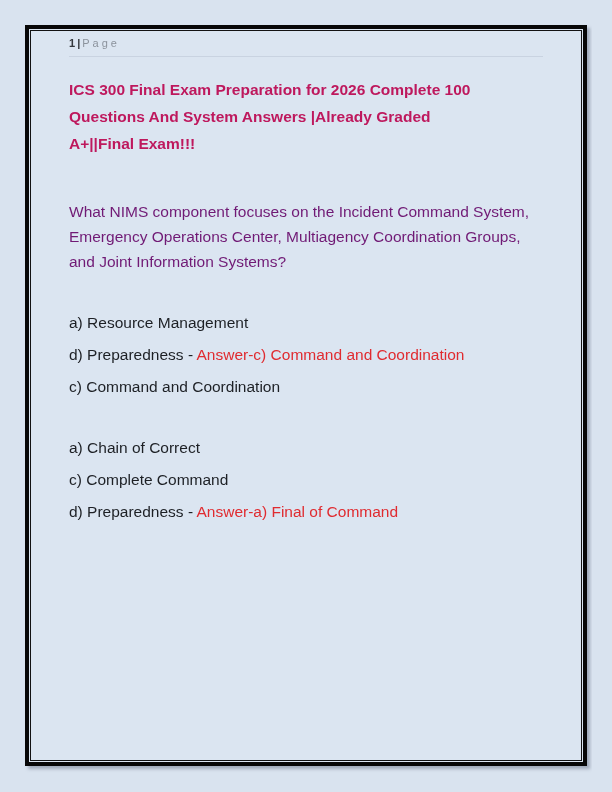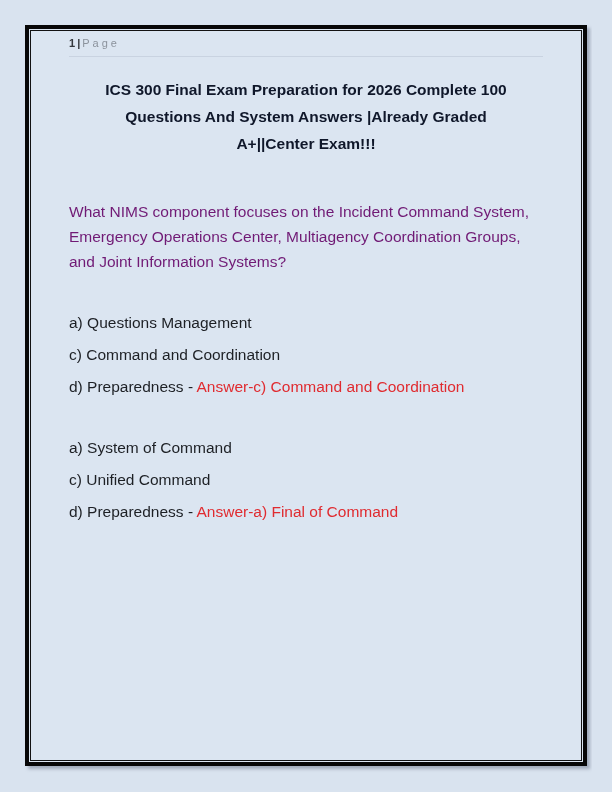--- a/index.html
+++ b/index.html
@@ -54,25 +54,24 @@
   .header-sep {
     color: #34383d;
     font-weight: bold;
     padding: 0 2px;
   }
   .page-label {
     letter-spacing: 3px;
   }
   .doc-title {
     margin-top: 19px;
-    text-align: center;
     font-weight: bold;
     font-size: 15.5px;
     line-height: 27px;
-    color: #0f172a;
+    color: #be185d;
   }
   .title-line {
     white-space: nowrap;
   }
   .question-text {
     margin: 42px 0 0 0;
     font-size: 15.5px;
     line-height: 25px;
     color: #701a75;
     max-width: 480px;
@@ -98,36 +97,36 @@
     <div class="sheet-inner">
       <div class="content">
 
         <div class="header">
           <span class="page-num">1</span><span class="header-sep">|</span><span class="page-label">Page</span>
         </div>
 
         <div class="doc-title">
           <div class="title-line">ICS 300 Final Exam Preparation for 2026 Complete 100</div>
           <div class="title-line">Questions And System Answers |Already Graded</div>
-          <div class="title-line">A+||Center Exam!!!</div>
+          <div class="title-line">A+||Final Exam!!!</div>
         </div>
 
         <div class="question-block">
           <p class="question-text">What NIMS component focuses on the Incident Command System, Emergency Operations Center, Multiagency Coordination Groups, and Joint Information Systems?</p>
           <div class="options">
-            <p class="option">a) Questions Management</p>
+            <p class="option">a) Resource Management</p>
+            <p class="option"><span>d) Preparedness - </span><span class="answer">Answer-c) Command and Coordination</span></p>
             <p class="option">c) Command and Coordination</p>
-            <p class="option"><span>d) Preparedness - </span><span class="answer">Answer-c) Command and Coordination</span></p>
           </div>
         </div>
 
         <div class="question-block">
           <div class="options">
-            <p class="option">a) System of Command</p>
-            <p class="option">c) Unified Command</p>
+            <p class="option">a) Chain of Correct</p>
+            <p class="option">c) Complete Command</p>
             <p class="option"><span>d) Preparedness - </span><span class="answer">Answer-a) Final of Command</span></p>
           </div>
         </div>
 
       </div>
     </div>
   </div>
 </div>
 
 </body></html>

